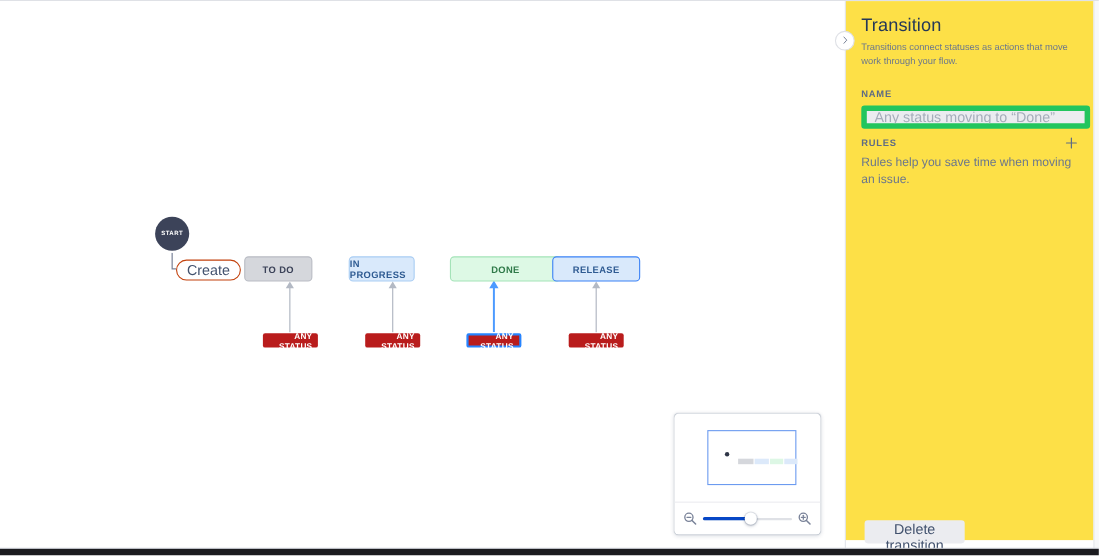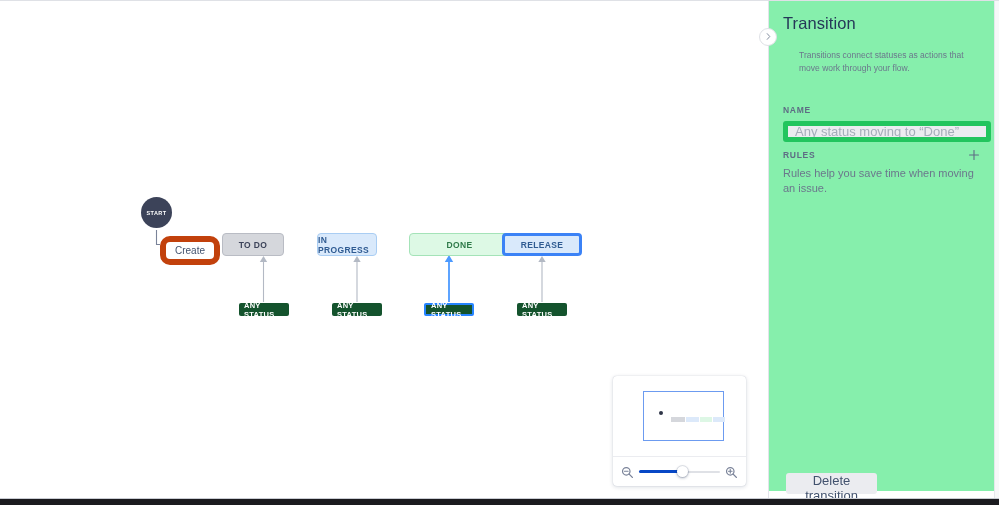--- a/index.html
+++ b/index.html
@@ -83,25 +83,25 @@
     box-shadow: 0 0 0 2px #ffffff;
   }
 
   
   .create-pill {
     position: absolute;
     left: 160px;
     top: 235px;
     height: 17px;
     padding: 0 9px;
-    border: 6px solid #c2410c;
+    border: 1px solid #c2410c;
     border-radius: 10px;
     background: #ffffff;
     color: #42526e;
-    font-size: 10px;
+    font-size: 13px;
     display: flex;
     align-items: center;
     justify-content: center;
     line-height: 1;
   }
 
   
   .status-node {
     position: absolute;
     height: 23px;
@@ -128,40 +128,41 @@
   }
   .status-done {
     left: 409px; top: 232px; width: 101px;
     background: #ddf9e5;
     border: 1px solid #a4e3b8;
     color: #2f7a49;
   }
   .status-release {
     left: 502px; top: 232px; width: 80px;
     background: #d9e9fb;
-    border: 3px solid #3b82f6;
+    border: 1px solid #3b82f6;
     color: #2f5b92;
   }
 
   
   .any-status {
     position: absolute;
     top: 302px;
     height: 13px;
     padding: 0 5px;
-    background: #14532d;
+    background: #b91c1c;
     color: #ffffff;
     font-size: 7.5px;
     font-weight: bold;
     letter-spacing: .25px;
     display: flex;
     align-items: center;
     justify-content: center;
     border-radius: 2px;
     box-sizing: border-box;
+    text-align: right;
   }
   .any-1 { left: 239px; width: 50px; }
   .any-2 { left: 332px; width: 50px; }
   .any-3 { left: 424px; width: 50px; border: 2px solid #2684ff; box-shadow: 0 0 0 1px #ffffff; }
   .any-4 { left: 517px; width: 50px; }
 
   
   .minimap {
     position: absolute;
     left: 613px;
@@ -255,47 +256,47 @@
     box-shadow: 0 1px 3px rgba(9,30,66,.35), 0 0 0 1px rgba(9,30,66,.1);
   }
 
   
   .panel {
     position: absolute;
     top: 1px;
     left: 769px;
     width: 226px;
     height: 490px;
-    background: #86efac;
+    background: #fde047;
     box-sizing: border-box;
     padding: 0;
   }
   .panel-inner {
     padding: 13px 14px 0 14px;
   }
   .panel-title {
     font-size: 16.5px;
     color: #253858;
     font-weight: normal;
     margin: 0 0 3px 0;
     letter-spacing: .1px;
   }
   .panel-sub {
     font-size: 8.5px;
     color: #6b778c;
     line-height: 1.5;
-    margin: 16px;
+    margin: 0;
     max-width: 208px;
   }
   .field-label {
     font-size: 8.5px;
     font-weight: bold;
     color: #5e6c84;
     letter-spacing: .7px;
-    margin-top: 30px;
+    margin-top: 18px;
     margin-bottom: 6px;
   }
   .name-input {
     display: block;
     width: 208px;
     height: 21px;
     background: #ebecf0;
     border: 5px solid #22c55e;
     border-radius: 3px;
     font-family: "Liberation Sans", sans-serif;

